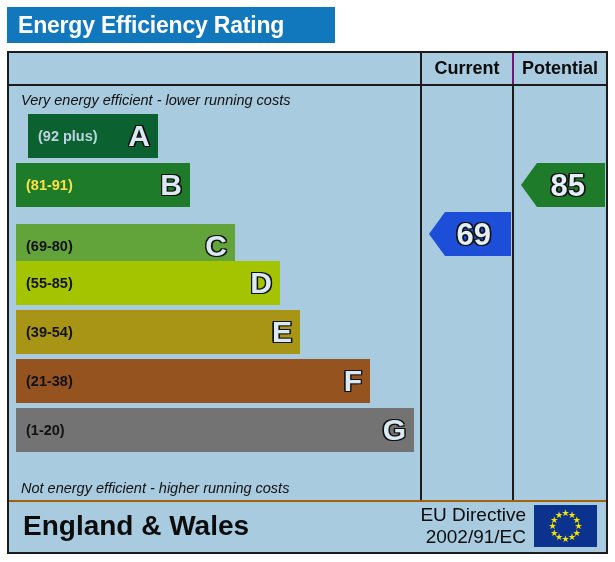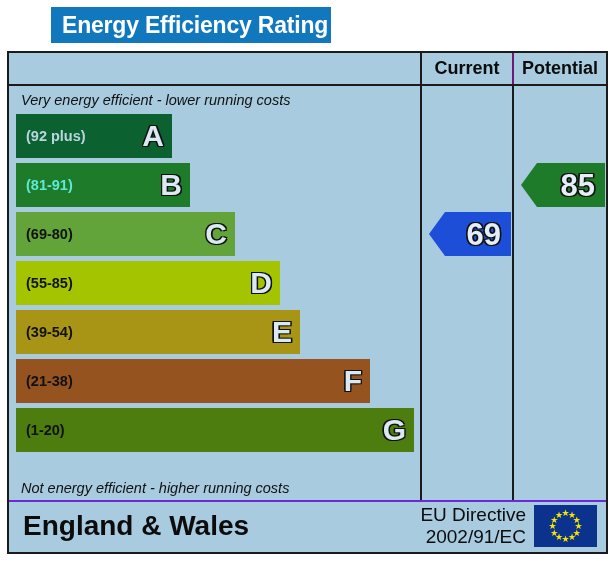--- a/index.html
+++ b/index.html
@@ -1,40 +1,40 @@
 <!DOCTYPE html>
 <html><head>
 <meta charset="utf-8">
 <style>
   html,body{margin:0;padding:0;background:#ffffff;}
   body{width:615px;height:562px;font-family:"Liberation Sans",sans-serif;}
 
   #epc{position:relative;width:615px;height:562px;overflow:hidden;background:#ffffff;}
 
   
-  #title-bar{position:absolute;left:7px;top:7px;width:280px;height:36px;
+  #title-bar{position:absolute;left:7px;top:7px;width:328px;height:36px;
     background:#1278be;color:#ffffff;font-size:23px;font-weight:bold;
     display:flex;align-items:center;padding-left:11px;box-sizing:border-box;
-    letter-spacing:-0.2px;margin-left:44px;}
+    letter-spacing:-0.2px;}
 
   
   #table{position:absolute;left:7px;top:51px;width:601px;height:503px;
     background:#a8cbe0;border:2px solid #1b1b1b;box-sizing:border-box;}
 
   
   #head-row{position:absolute;left:0;top:0;width:100%;height:33px;
     border-bottom:2px solid #1b1b1b;box-sizing:border-box;}
   .head-cell{position:absolute;top:0;height:31px;display:flex;align-items:center;
     justify-content:center;font-size:18px;font-weight:bold;color:#0c0c0c;}
   #head-current{left:411px;width:92px;border-left:2px solid #1b1b1b;box-sizing:border-box;}
   #head-potential{left:503px;width:94px;border-left:2px solid #701a75;box-sizing:border-box;}
 
   
   #body-area{position:absolute;left:0;top:33px;width:100%;height:416px;
-    border-bottom:2px solid #6d28d9;box-sizing:border-box;}
+    border-bottom:2px solid #a16207;box-sizing:border-box;}
   .vdiv{position:absolute;top:0;width:0;height:100%;border-left:2px solid #1b1b1b;}
   #vdiv-1{left:411px;}
   #vdiv-2{left:503px;}
 
   
   .caption{position:absolute;left:12px;font-style:italic;font-size:14.5px;color:#111;
     white-space:nowrap;}
   #cap-top{top:6px;}
   #cap-bottom{top:394px;}
 
@@ -44,21 +44,21 @@
     box-sizing:border-box;}
   .band-range{position:absolute;left:10px;font-size:14.5px;font-weight:bold;
     white-space:nowrap;}
   .band-letter{position:absolute;right:8px;font-size:30px;font-weight:bold;
     color:#cfe2ee;line-height:1;
     text-shadow:-1.4px -1.4px 0 #111, 1.4px -1.4px 0 #111,
                 -1.4px 1.4px 0 #111, 1.4px 1.4px 0 #111;}
 
   
   .arrow{position:absolute;height:44px;display:flex;align-items:center;
-    justify-content:flex-end;padding-right:10px;box-sizing:border-box;
+    justify-content:flex-end;padding-right:20px;box-sizing:border-box;
     clip-path:polygon(16px 0, 100% 0, 100% 100%, 16px 100%, 0 50%);
     font-size:31px;font-weight:bold;color:#e3eef6;line-height:1;
     text-shadow:-1.4px -1.4px 0 #111, 1.4px -1.4px 0 #111,
                 -1.4px 1.4px 0 #111, 1.4px 1.4px 0 #111;}
 
   
   #foot-row{position:absolute;left:0;bottom:0;width:100%;height:52px;border-radius:19px;}
   #region{position:absolute;left:14px;top:50%;transform:translateY(-50%);
     font-size:28px;font-weight:bold;color:#0c0c0c;white-space:nowrap;}
   #directive{position:absolute;right:80px;top:50%;transform:translateY(-50%);
@@ -84,45 +84,45 @@
     </div>
 
     <div id="body-area">
       <div class="vdiv" id="vdiv-1"></div>
       <div class="vdiv" id="vdiv-2"></div>
 
       <div class="caption" id="cap-top">Very energy efficient - lower running costs</div>
       <div class="caption" id="cap-bottom">Not energy efficient - higher running costs</div>
 
       <div id="bands">
-          <div class="band" style="top: 0px; width: 156px; background: rgb(11, 98, 48);">
+          <div class="band" style="top: 0px; width: 130px; background: rgb(11, 98, 48); margin-left: 12px;">
             <span class="band-range" style="color: rgb(188, 212, 226);">(92 plus)</span>
             <span class="band-letter" style="color: rgb(219, 233, 243);">A</span>
           </div>
           <div class="band" style="top: 49px; width: 174px; background: rgb(30, 123, 41);">
-            <span class="band-range" style="color: #5eead4;">(81-91)</span>
+            <span class="band-range" style="color: #fde047;">(81-91)</span>
             <span class="band-letter" style="color: rgb(219, 233, 243);">B</span>
           </div>
-          <div class="band" style="top: 98px; width: 219px; background: rgb(99, 164, 58);">
+          <div class="band" style="top: 110px; width: 219px; background: rgb(99, 164, 58);">
             <span class="band-range" style="color: rgb(17, 17, 17);">(69-80)</span>
             <span class="band-letter" style="color: rgb(219, 233, 243);">C</span>
           </div>
           <div class="band" style="top: 147px; width: 264px; background: rgb(165, 196, 0);">
             <span class="band-range" style="color: rgb(17, 17, 17);">(55-85)</span>
             <span class="band-letter" style="color: rgb(219, 233, 243);">D</span>
           </div>
           <div class="band" style="top: 196px; width: 284px; background: rgb(168, 148, 21);">
             <span class="band-range" style="color: rgb(17, 17, 17);">(39-54)</span>
             <span class="band-letter" style="color: rgb(219, 233, 243);">E</span>
           </div>
           <div class="band" style="top: 245px; width: 354px; background: rgb(149, 83, 31);">
             <span class="band-range" style="color: rgb(17, 17, 17);">(21-38)</span>
             <span class="band-letter" style="color: rgb(219, 233, 243);">F</span>
           </div>
-          <div class="band" style="top: 294px; width: 398px; background: #4d7c0f;">
+          <div class="band" style="top: 294px; width: 398px; background: #737373;">
             <span class="band-range" style="color: rgb(17, 17, 17);">(1-20)</span>
             <span class="band-letter" style="color: rgb(219, 233, 243);">G</span>
           </div>
         </div>
       <div id="markers">
           <div class="arrow" style="left: 420px; width: 82px; top: 126px; background: #1d4ed8;">69</div>
           <div class="arrow" style="left: 512px; width: 84px; top: 77px; background: rgb(30, 123, 41);">85</div>
         </div>
     </div>
 

